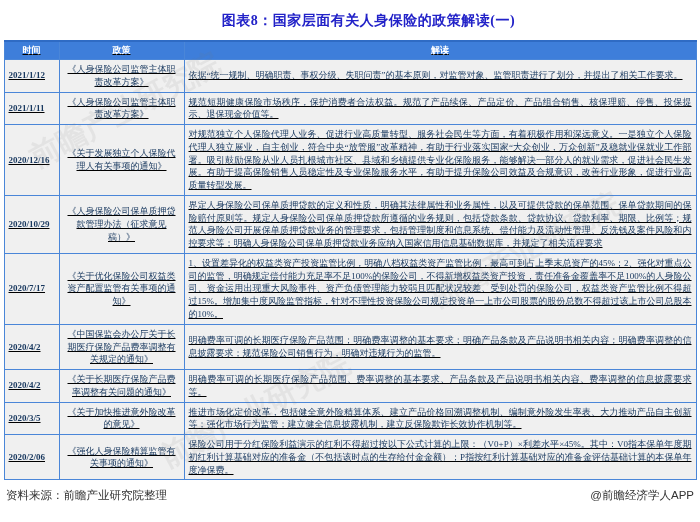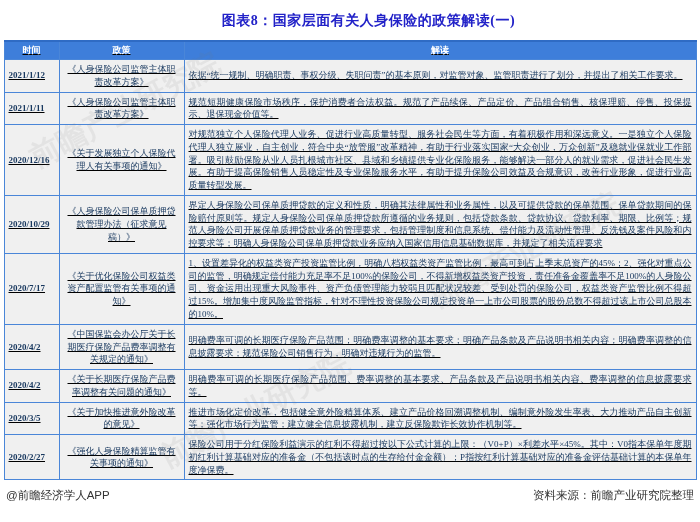--- a/index.html
+++ b/index.html
@@ -142,25 +142,25 @@
         <td class="date">2020/4/2</td>
         <td class="pol">《关于长期医疗保险产品费率调整有关问题的通知》</td>
         <td class="int">明确费率可调的长期医疗保险产品范围、费率调整的基本要求、产品条款及产品说明书相关内容、费率调整的信息披露要求等。</td>
       </tr>
       <tr>
         <td class="date">2020/3/5</td>
         <td class="pol">《关于加快推进意外险改革的意见》</td>
         <td class="int">推进市场化定价改革，包括健全意外险精算体系、建立产品价格回溯调整机制、编制意外险发生率表、大力推动产品自主创新等；强化市场行为监管；建立健全信息披露机制，建立反保险欺诈长效协作机制等。</td>
       </tr>
       <tr>
-        <td class="date">2020/2/27</td>
+        <td class="date">2020/2/06</td>
         <td class="pol">《强化人身保险精算监管有关事项的通知》</td>
         <td class="int">保险公司用于分红保险利益演示的红利不得超过按以下公式计算的上限：（V0+P）×利差水平×45%。其中：V0指本保单年度期初红利计算基础对应的准备金（不包括该时点的生存给付金金额）；P指按红利计算基础对应的准备金评估基础计算的本保单年度净保费。</td>
       </tr>
     </tbody>
   </table>
 
   <div class="footer">
+    <span>资料来源：前瞻产业研究院整理</span>
     <span>@前瞻经济学人APP</span>
-    <span>资料来源：前瞻产业研究院整理</span>
   </div>
 
 </div>
 
 </body></html>

